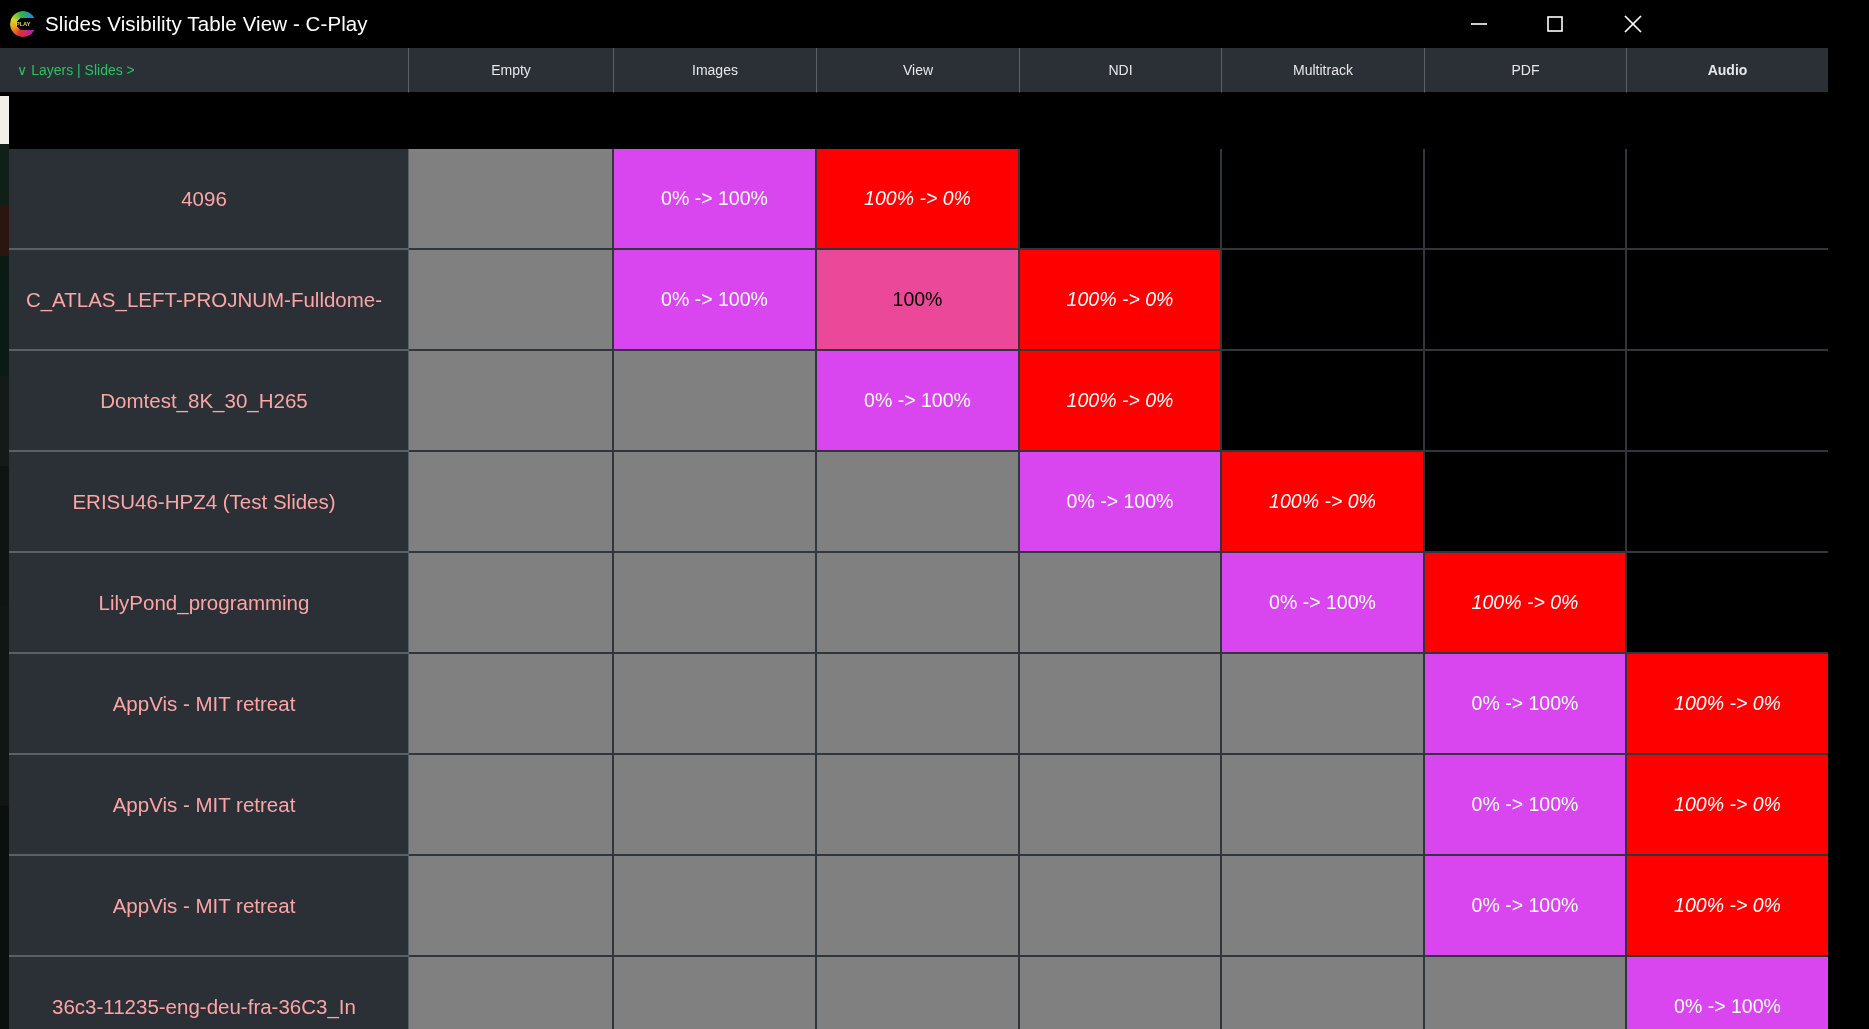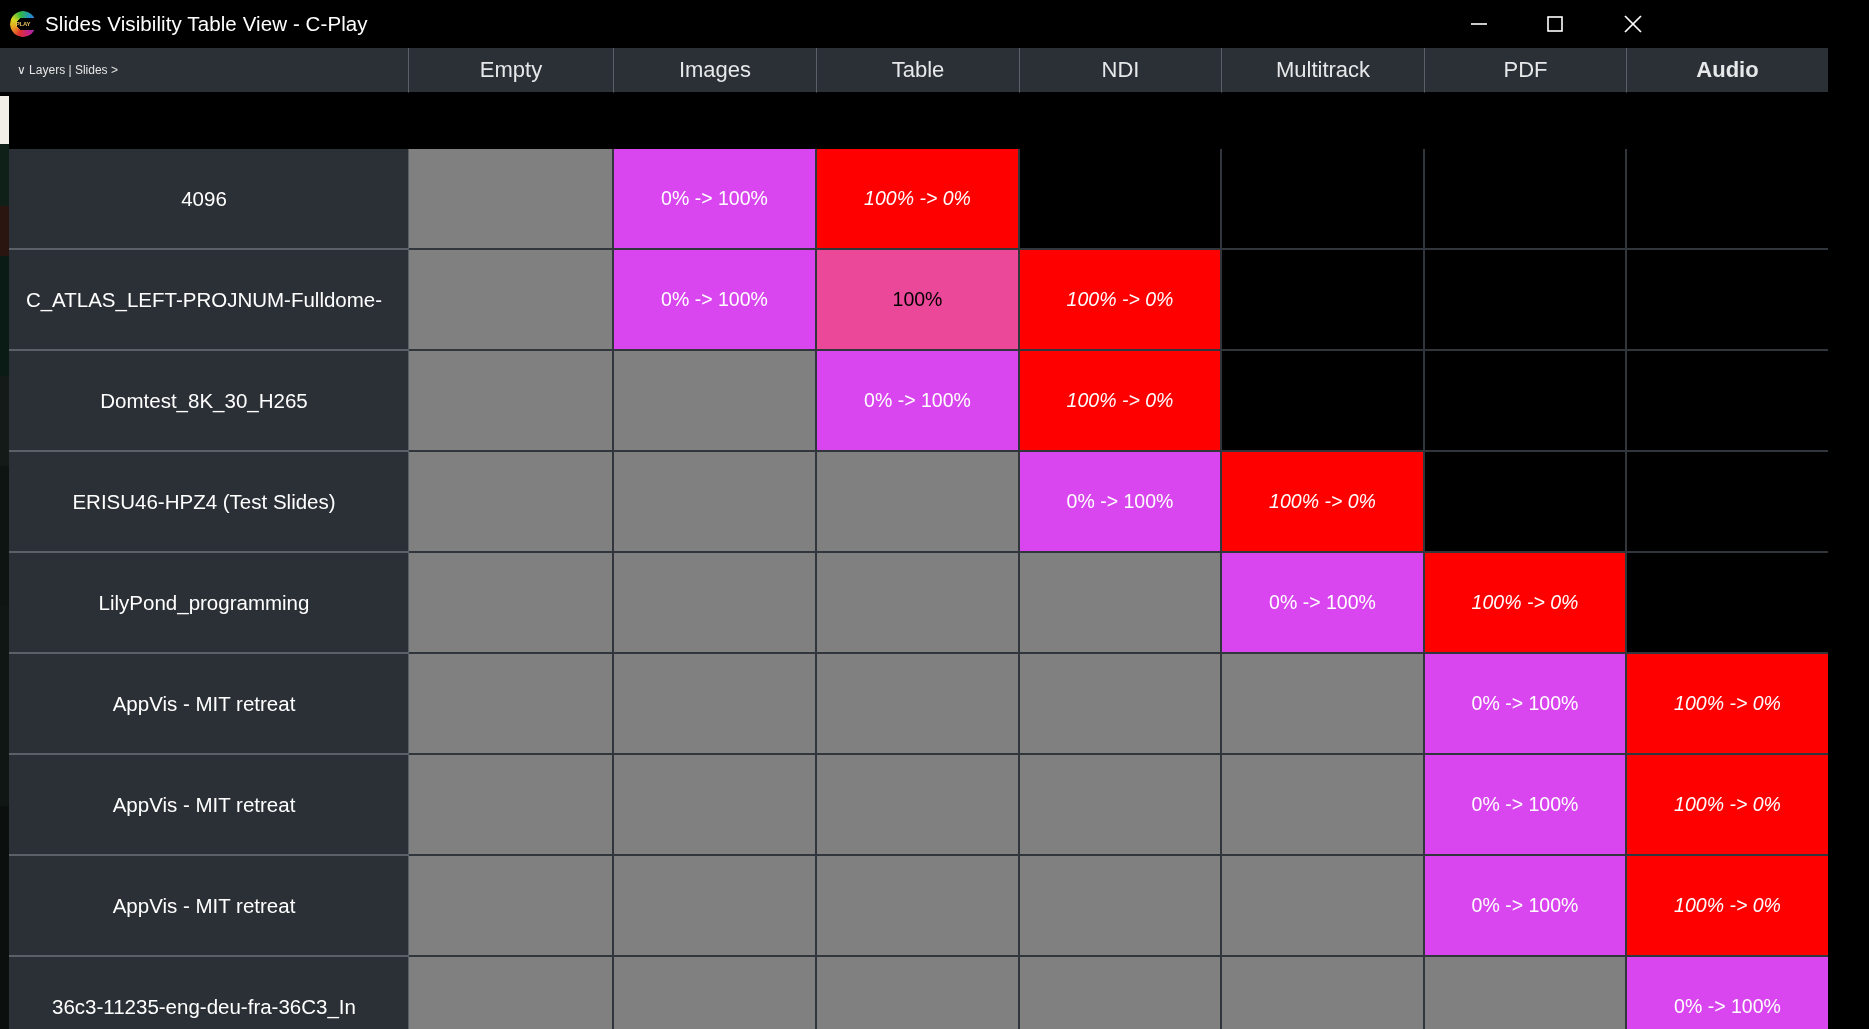--- a/index.html
+++ b/index.html
@@ -57,32 +57,32 @@
     position:absolute; left:0; top:0;
     display:grid;
     grid-template-columns:409px 205px 203px 203px 202px 203px 202px 201px;
     grid-auto-rows:101px;
     width:1869px;
   }
   
   #grid .hdr {
     height:45px; background:#2b3036;
     display:flex; align-items:center; justify-content:center;
-    color:#e6e8ea; font-size:22px;
+    color:#e6e8ea; font-size:14px;
     border-right:1px solid #5a6068;
     border-bottom:1px solid #000;
   }
   #grid .hdr.corner {
     justify-content:flex-start; padding-left:17px;
-    font-size:12px; color:#e5e5e5;
+    font-size:14px; color:#22c55e;
   }
   #grid .hdr.last { border-right:none;font-weight:bold; }
 
   .rowlabel {
-    background:#2b3036; color:#ffffff; font-size:20.5px;
+    background:#2b3036; color:#fca5a5; font-size:20.5px;
     display:flex; align-items:center; justify-content:center;
     border-right:1px solid #5a6068;
     border-bottom:2px solid #5a6068;
     overflow:hidden; white-space:nowrap; padding:16px 4px;
   }
   .cell {
     display:flex; align-items:center; justify-content:center;
     font-size:19.5px; color:#fff;
     border-right:2px solid #31363c;
     border-bottom:2px solid #31363c;
@@ -130,21 +130,21 @@
         </svg>
     </div>
   </div>
 </div>
 
 <div id="table-area">
   <div id="grid">
       <div class="hdr corner">∨ Layers | Slides &gt;</div>
       <div class="hdr">Empty</div>
       <div class="hdr">Images</div>
-      <div class="hdr">Table</div>
+      <div class="hdr">View</div>
       <div class="hdr">NDI</div>
       <div class="hdr">Multitrack</div>
       <div class="hdr">PDF</div>
       <div class="hdr last">Audio</div>
       <div class="rowlabel">4096</div>
       <div class="cell c-grey"></div>
       <div class="cell c-green">0% -&gt; 100%</div>
       <div class="cell c-red">100% -&gt; 0%</div>
       <div class="cell c-black"></div>
       <div class="cell c-black"></div>

